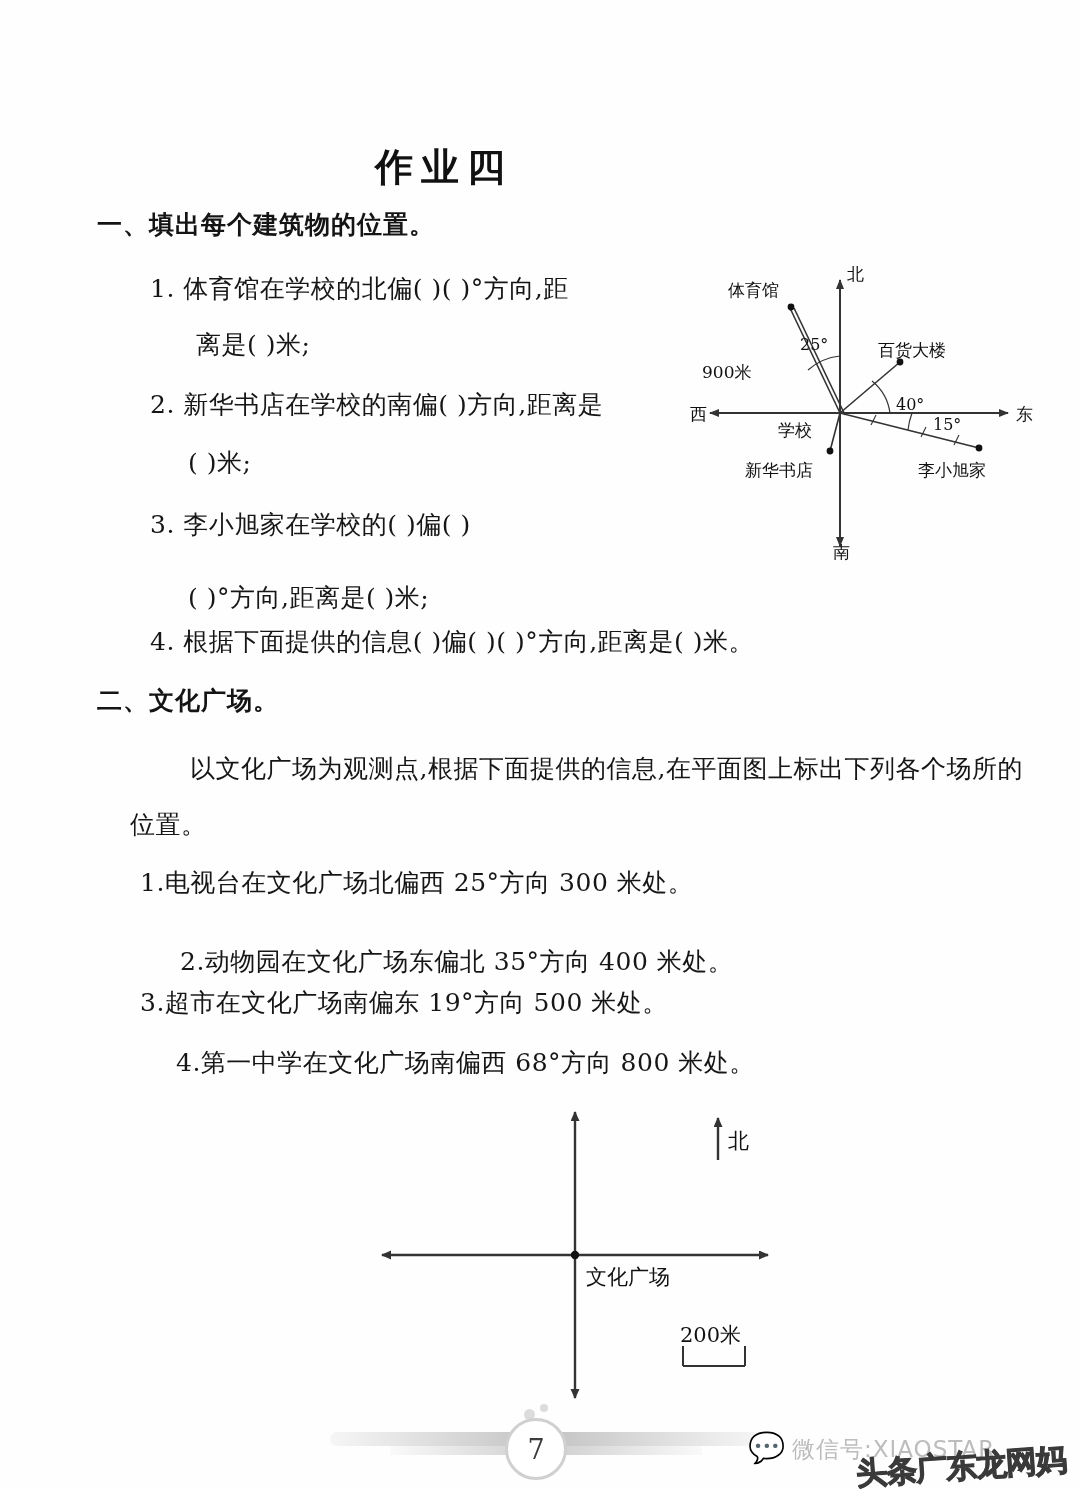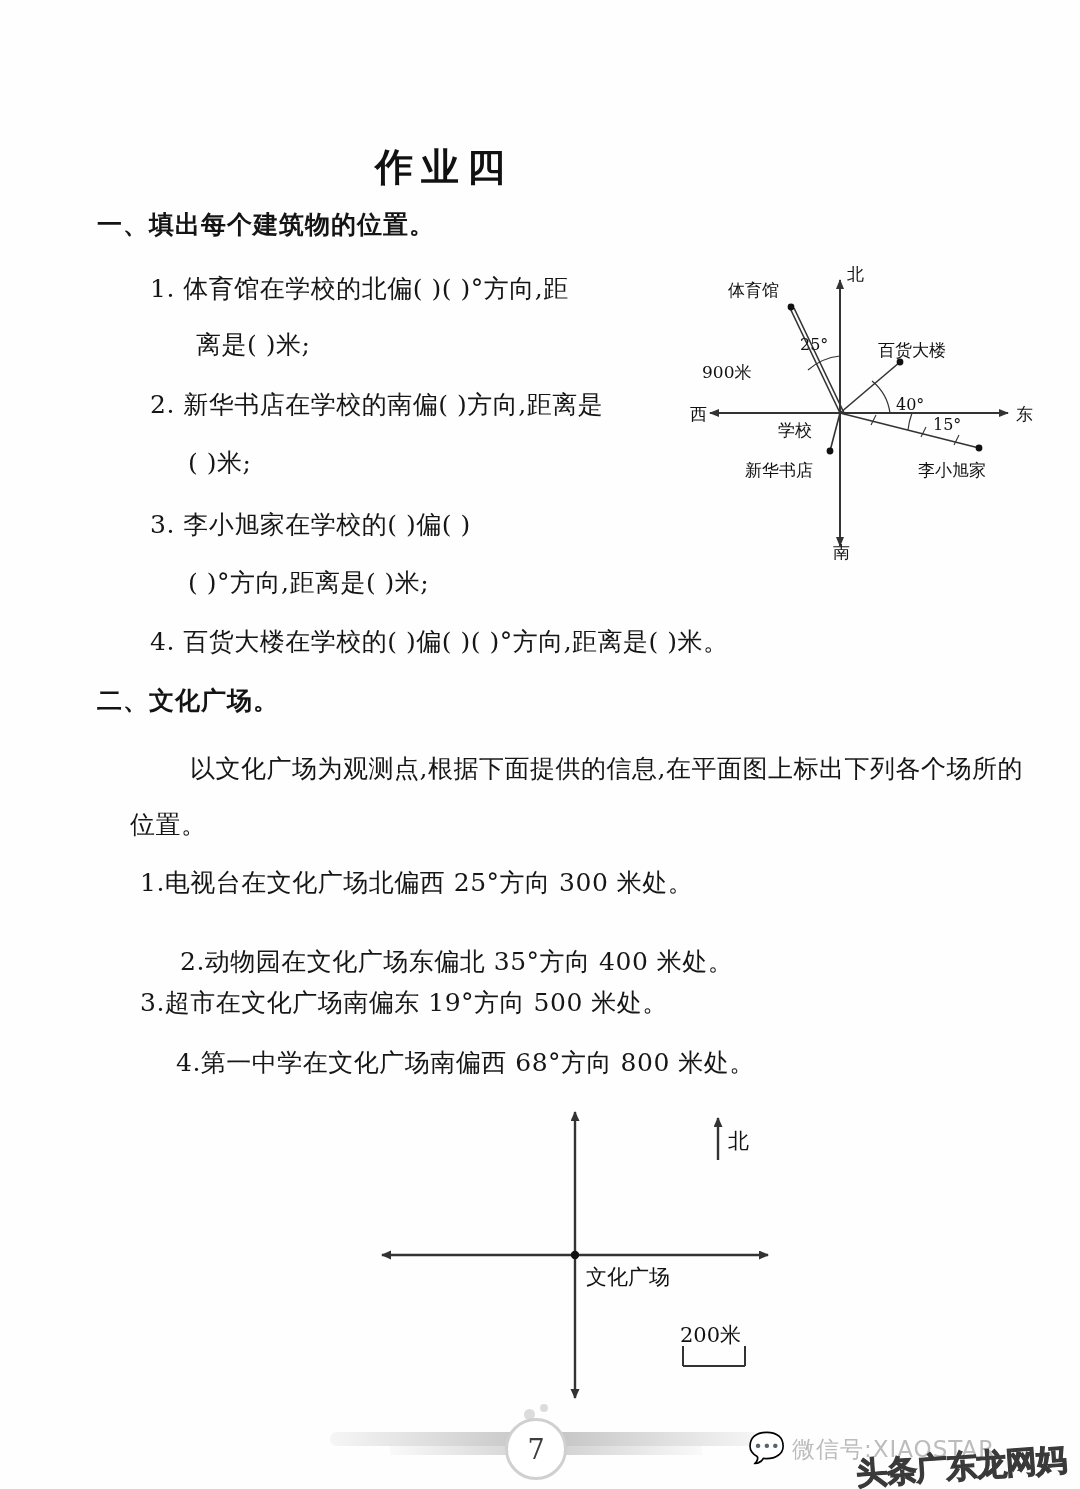--- a/index.html
+++ b/index.html
@@ -117,21 +117,21 @@
     white-space: nowrap;
     letter-spacing: 0.5px;
   }
 
   
   #s1q1a { left: 150px; top: 272px; }
   #s1q1b { left: 196px; top: 328px; }
   #s1q2a { left: 150px; top: 388px; }
   #s1q2b { left: 188px; top: 446px; }
   #s1q3a { left: 150px; top: 508px; }
-  #s1q3b { left: 188px; top: 566px; }
+  #s1q3b { left: 188px; top: 581px; }
   #s1q4  { left: 150px; top: 625px; }
 
   
   #s2intro1 { left: 190px; top: 752px; }
   #s2intro2 { left: 130px; top: 808px; }
   #s2q1 { left: 140px; top: 866px; }
   #s2q2 { left: 140px; top: 945px; margin-left: 40px; }
   #s2q3 { left: 140px; top: 986px; }
   #s2q4 { left: 140px; top: 1046px; margin-left: 36px; }
 
@@ -251,21 +251,21 @@
 
   <div class="qline" id="s1q1a"><span>1.</span>&nbsp;<span>体育馆在学校的北偏(        )(        )°方向,距</span></div>
   <div class="qline" id="s1q1b">离是(        )米;</div>
 
   <div class="qline" id="s1q2a"><span>2.</span>&nbsp;<span>新华书店在学校的南偏(        )方向,距离是</span></div>
   <div class="qline" id="s1q2b">(        )米;</div>
 
   <div class="qline" id="s1q3a"><span>3.</span>&nbsp;<span>李小旭家在学校的(        )偏(        )</span></div>
   <div class="qline" id="s1q3b">(        )°方向,距离是(        )米;</div>
 
-  <div class="qline" id="s1q4"><span>4.</span>&nbsp;<span>百货大楼在学校的(        )偏(        )(        )°方向,距离是(        )米。</span></div>
+  <div class="qline" id="s1q4"><span>4.</span>&nbsp;<span>根据下面提供的信息(        )偏(        )(        )°方向,距离是(        )米。</span></div>
 
   <div id="compass">
     <svg width="350" height="310" viewBox="0 0 350 310">
       <defs>
         <marker id="arw" markerWidth="11" markerHeight="11" refX="9" refY="4" orient="auto" markerUnits="userSpaceOnUse">
           <path d="M0,0 L10,4 L0,8 z" fill="#333"></path>
         </marker>
       </defs>
 
       <g>

